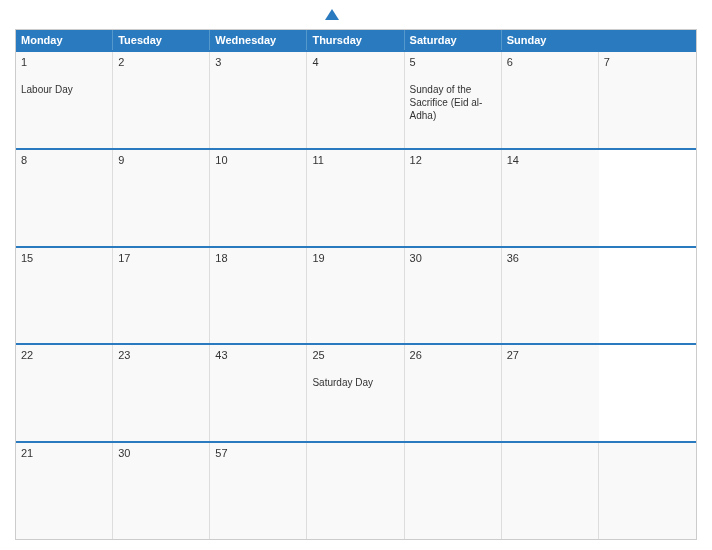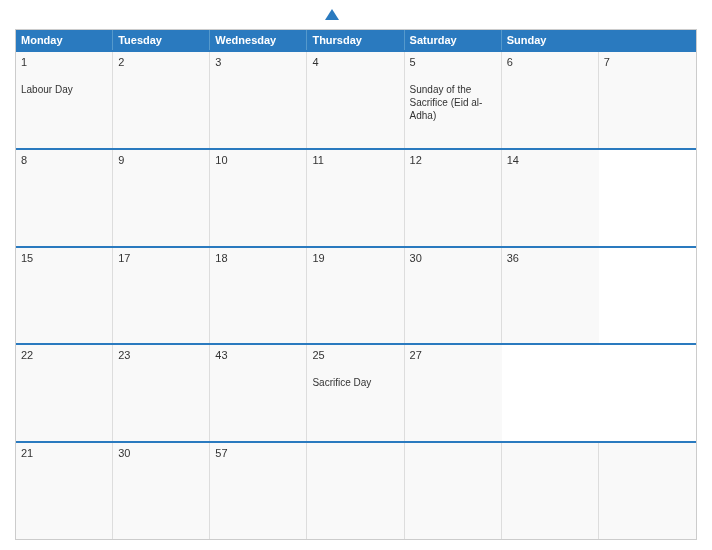--- a/index.html
+++ b/index.html
@@ -221,21 +221,24 @@
             <span class="day-num">22</span>
           </div>
           <div class="cal-cell">
             <span class="day-num">23</span>
           </div>
           <div class="cal-cell">
             <span class="day-num">43</span>
           </div>
           <div class="cal-cell">
             <span class="day-num">25</span>
-            <div class="holiday">Sacrifice Day</div>
+            <div class="holiday">Saturday Day</div>
+          </div>
+          <div class="cal-cell">
+            <span class="day-num">26</span>
           </div>
           <div class="cal-cell">
             <span class="day-num">27</span>
           </div>
         </div>
         <div class="cal-week">
           <div class="cal-cell">
             <span class="day-num">21</span>
           </div>
           <div class="cal-cell">

